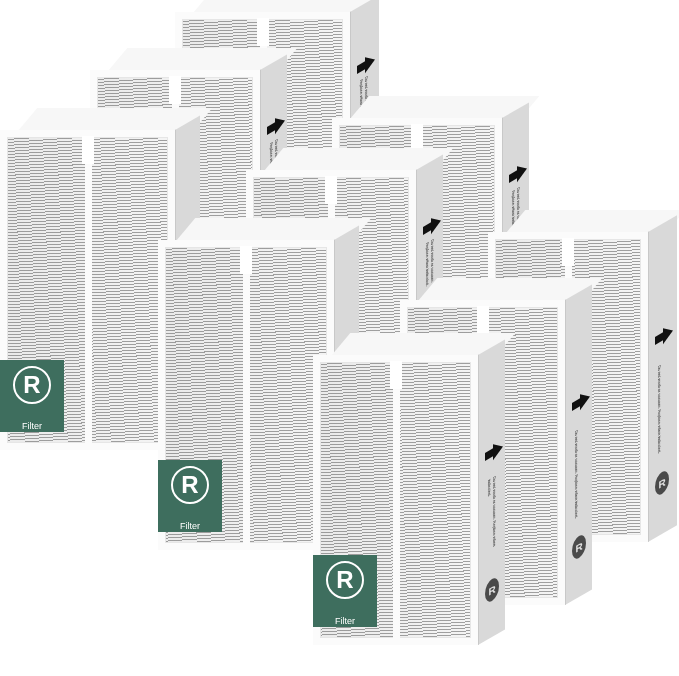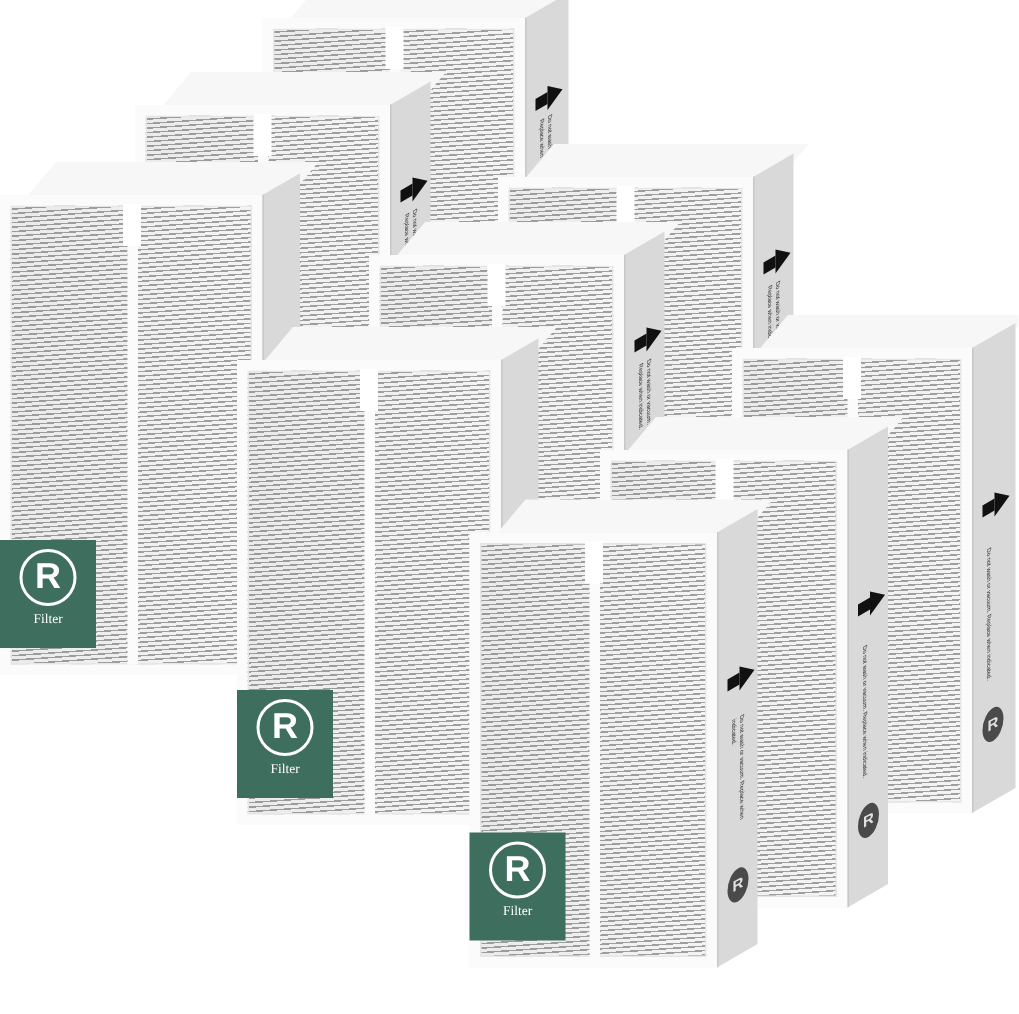--- a/index.html
+++ b/index.html
@@ -50,21 +50,21 @@
   .label {
     position: absolute; background: #3e6e5e; color: #fff;
     display: flex; flex-direction: column; align-items: center;
     box-sizing: border-box; padding-top: 6px; z-index: 3;
   }
   .label .ring {
     width: 38px; height: 38px; border: 2px solid #ffffff; border-radius: 50%;
     display: flex; align-items: center; justify-content: center; box-sizing: border-box;
     font-weight: bold; font-size: 24px; line-height: 1;
   }
-  .label .ltext { font-size: 9px; margin-top: 3px; font-family: Liberation Serif, serif; }
+  .label .ltext { font-size: 9px; margin-top: 17px; }
 </style>
 </head>
 <body>
 
 <div class="scene" id="scene">
     <div class="filter" style="left: 175px; top: 12px; width: 203px; height: 165px; z-index: 1;">
       <div class="top-face" style="width: 175px; top: -22px; left: 18px;"></div>
       <div class="front" style="width: 175px; height: 165px;">
         <div class="tab"></div>
       </div>

